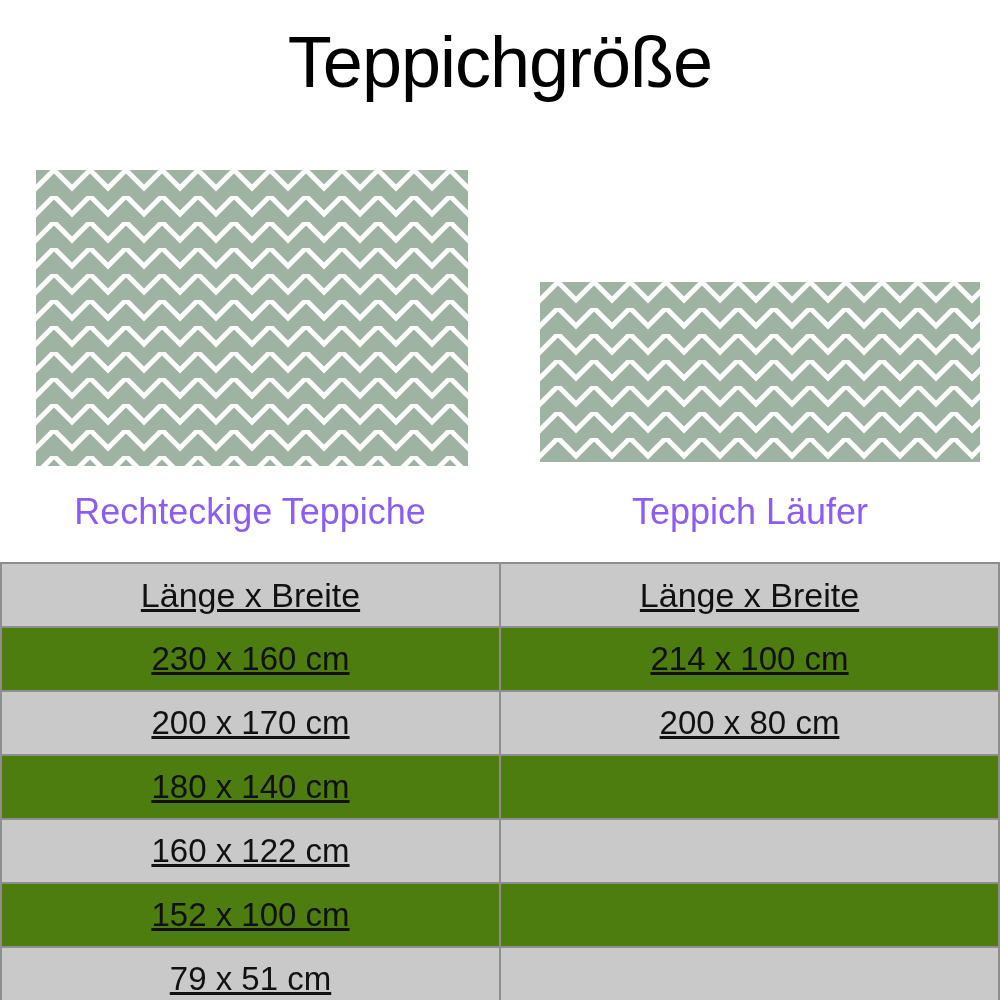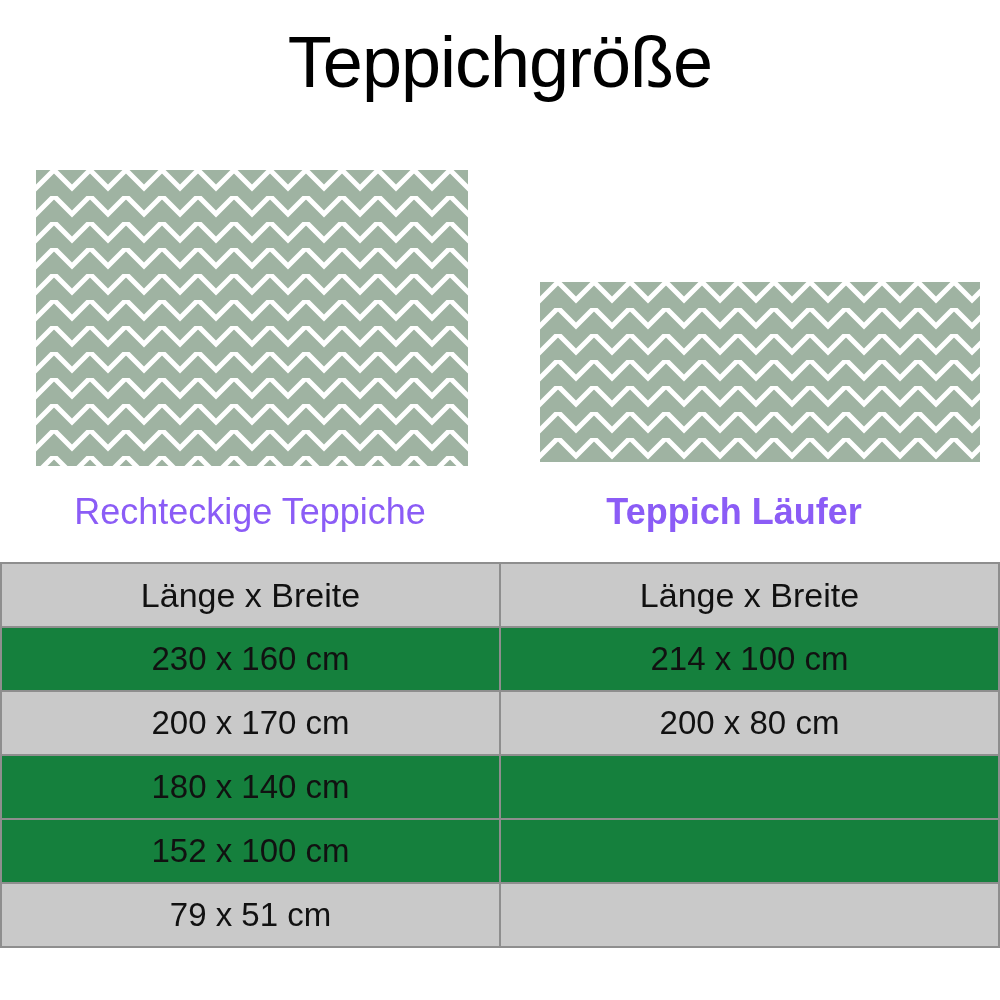--- a/index.html
+++ b/index.html
@@ -67,50 +67,50 @@
     line-height: 44px;
     text-align: center;
     color: #8b5cf6;
   }
   #caption-rect {
     left: 0px;
     top: 490px;
     width: 500px;
   }
   #caption-runner {
-    left: 484px;
+    left: 500px;
     top: 490px;
     width: 500px;
-    font-weight: bold;
   }
 
   
   .table {
     position: absolute;
     left: 0;
     top: 562px;
     width: 1000px;
     border-collapse: collapse;
     table-layout: fixed;
   }
   .table td {
     width: 50%;
     height: 62px;
     text-align: center;
     vertical-align: middle;
     font-size: 33px;
     color: #111;
     border: 2px solid #8e8e8e;
     padding: 0;
+    text-decoration: underline;
   }
   .table tr.shaded td {
     background: #c9c9c9;
   }
   .table tr.plain td {
-    background: #15803d;
+    background: #4d7c0f;
   }
   .table td.head {
     font-size: 34px;
   }
   .table td.empty {
     color: transparent;
   }
 </style>
 </head>
 <body>
@@ -157,20 +157,24 @@
         <td>214 x 100 cm</td>
       </tr>
       <tr class="shaded">
         <td>200 x 170 cm</td>
         <td>200 x 80   cm</td>
       </tr>
       <tr class="plain">
         <td>180 x 140 cm</td>
         <td class="empty"></td>
       </tr>
+      <tr class="shaded">
+        <td>160 x 122 cm</td>
+        <td class="empty"></td>
+      </tr>
       <tr class="plain">
         <td>152 x 100 cm</td>
         <td class="empty"></td>
       </tr>
       <tr class="shaded">
         <td>79 x 51   cm</td>
         <td class="empty"></td>
       </tr>
     </tbody>
   </table>

